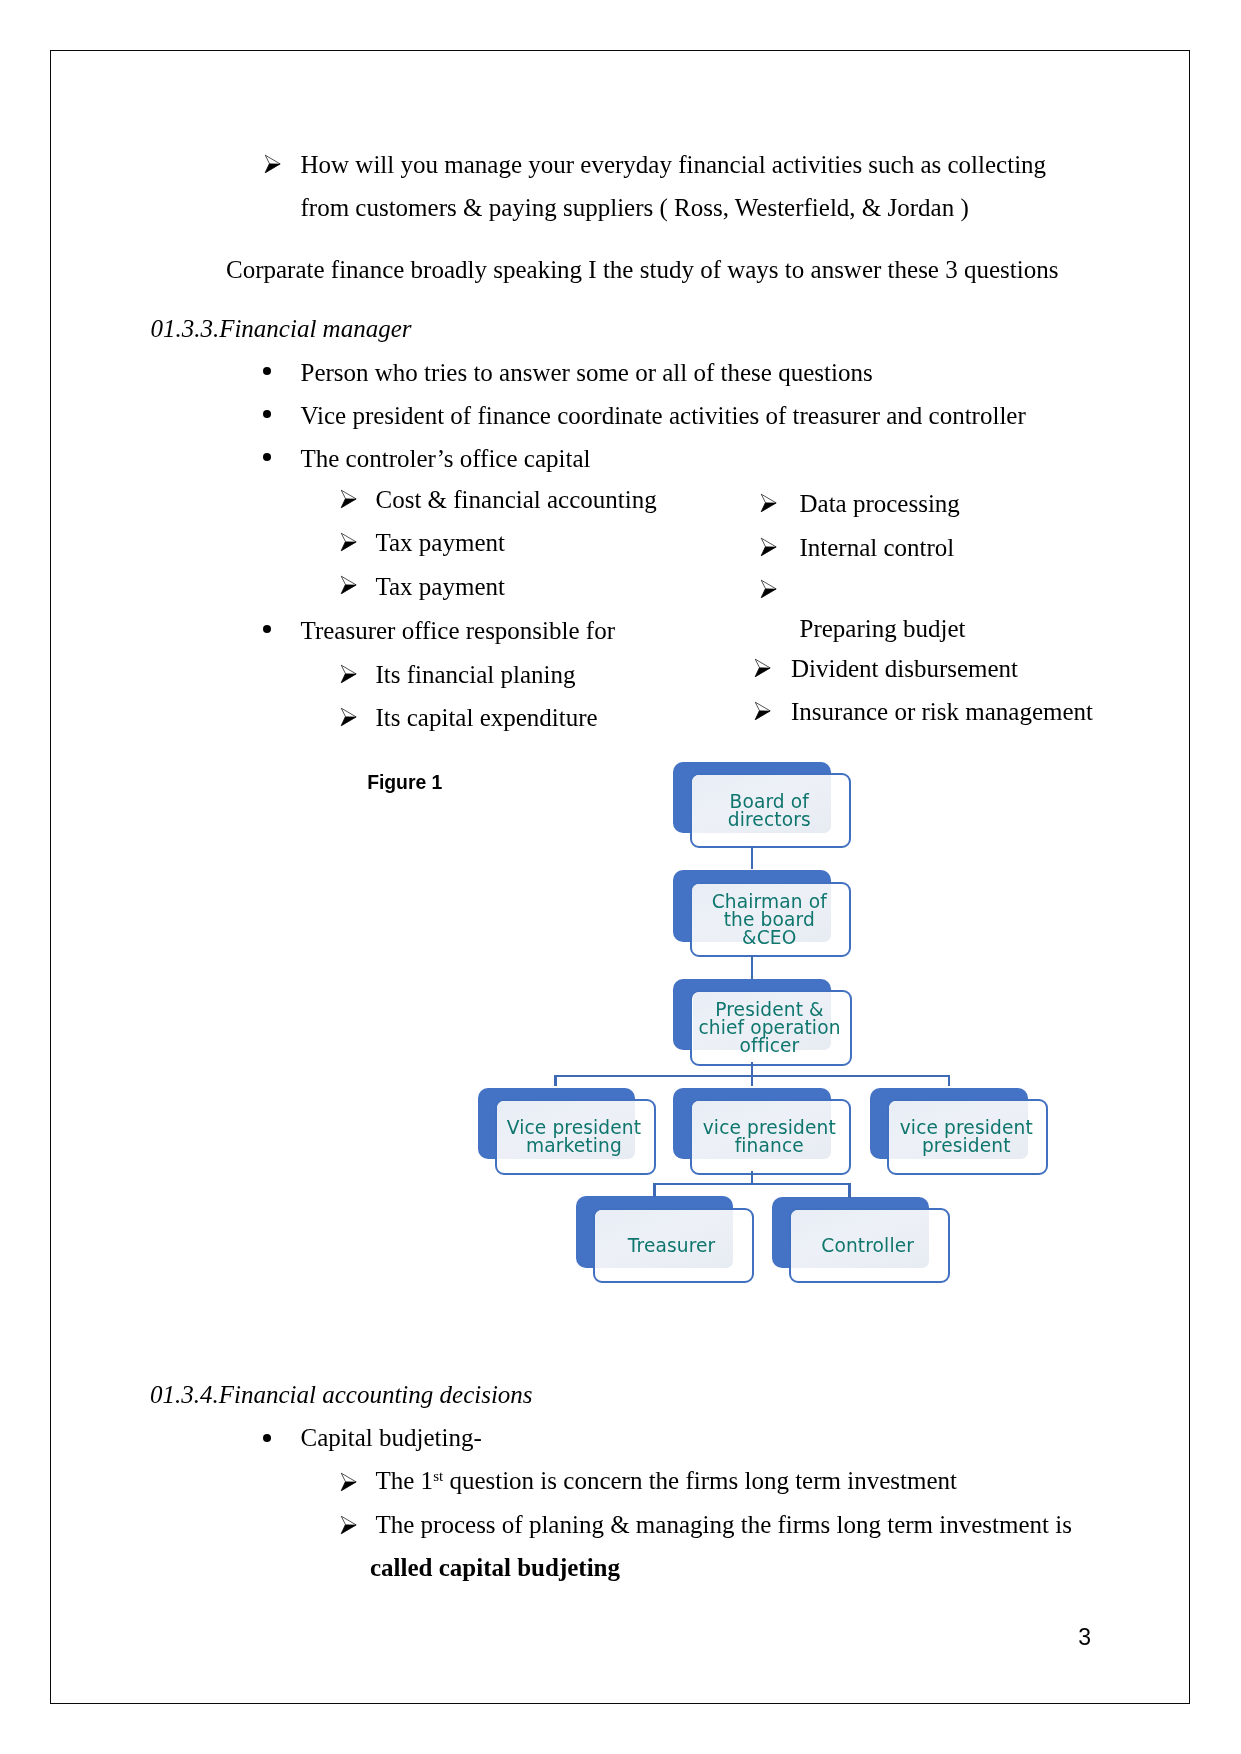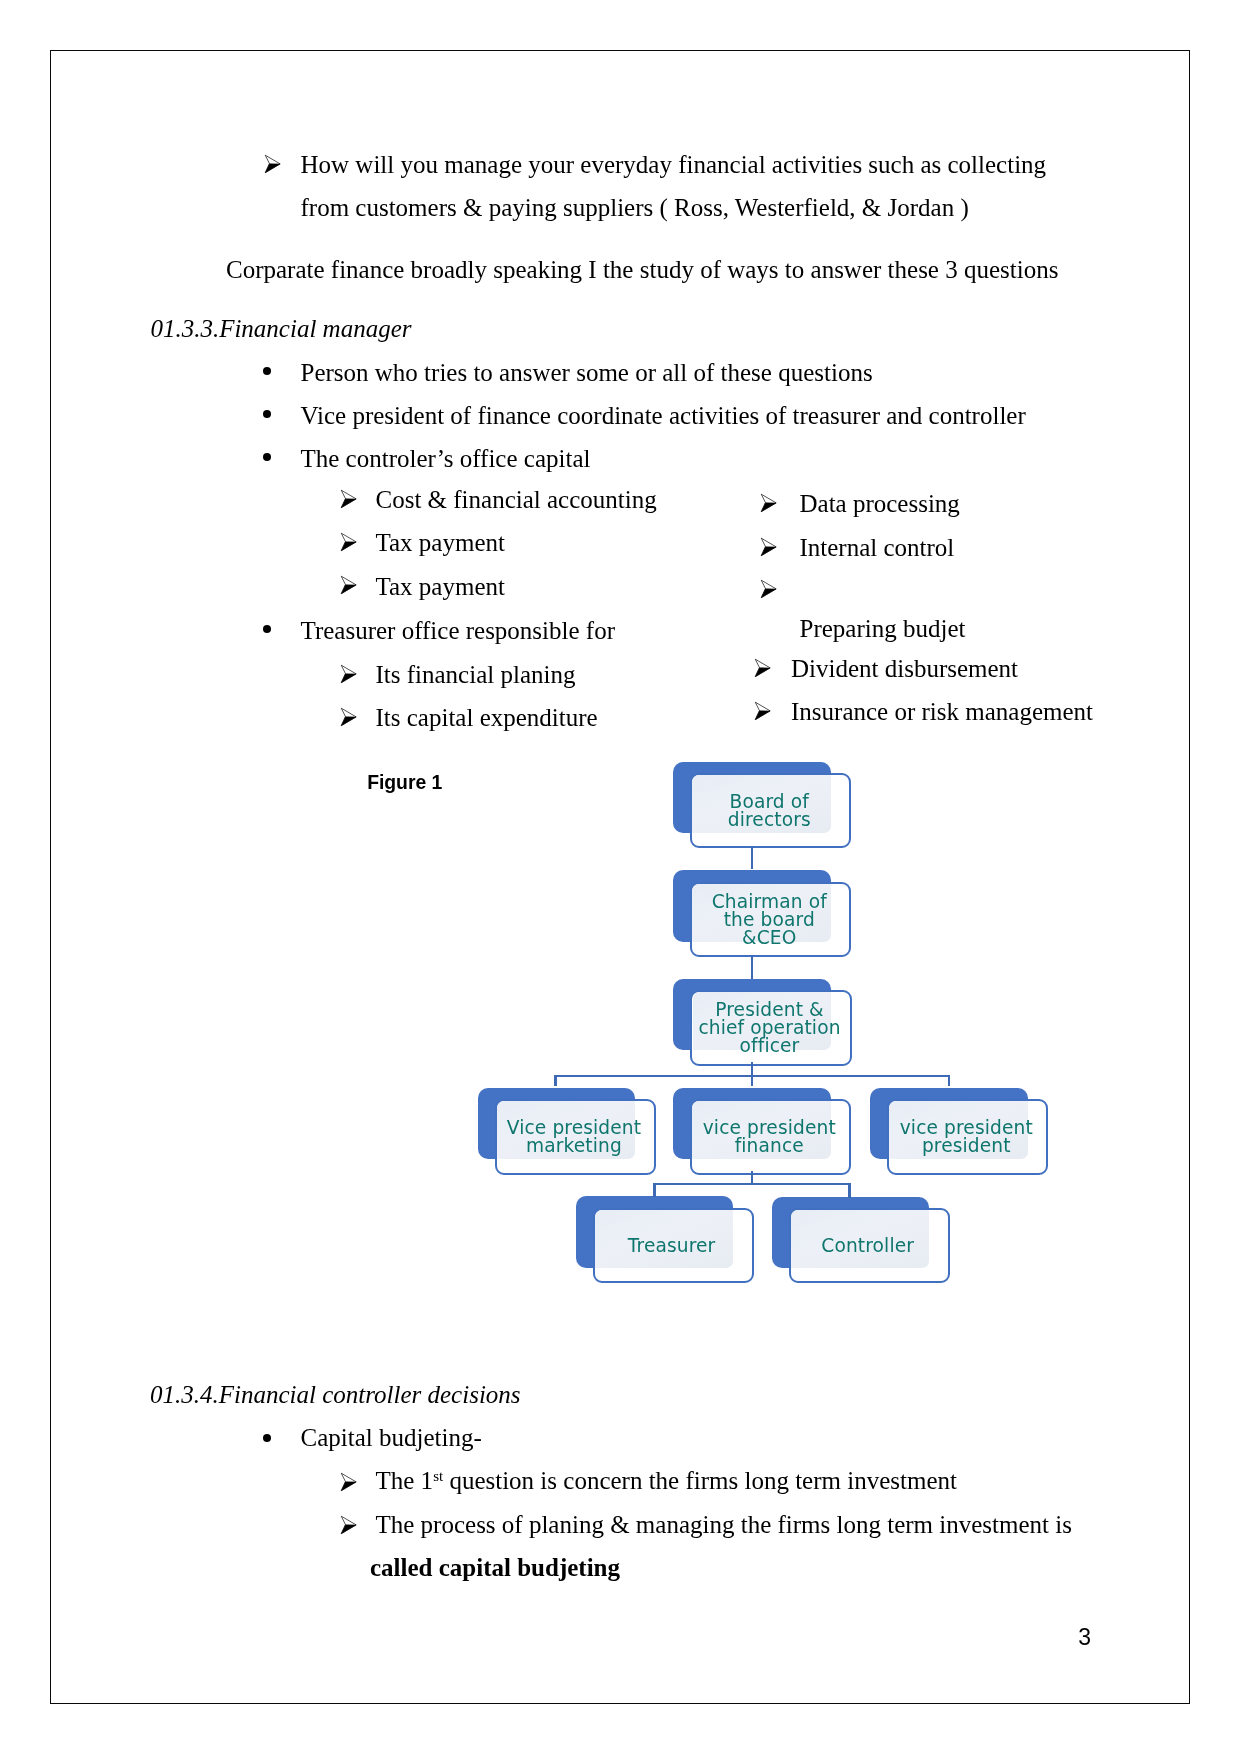--- a/index.html
+++ b/index.html
@@ -126,21 +126,21 @@
       </svg>
     </div>
     <div class="line" style="left: 791px; top: 655.7px;">Divident disbursement</div>
     <div class="arw" style="left: 753.64px; top: 701.1px;">
       <svg viewBox="-0.8 -0.8 17.1 19.6" aria-hidden="true">
         <path d="M0.35 0.35 L14.65 8.70 L0.35 17.15 L4.40 8.45 Z" fill="#ffffff" stroke="#000000" stroke-width="0.65" stroke-linejoin="miter"></path>
         <path d="M4.40 8.45 L14.65 8.70 L0.35 17.15 Z" fill="#000000" stroke="#000000" stroke-width="0.4" stroke-linejoin="miter"></path>
       </svg>
     </div>
     <div class="line" style="left: 791px; top: 699.3px;">Insurance or risk management</div>
-    <div class="line ital" style="left: 150px; top: 1381.5px;">01.3.4.Financial controller decisions</div>
+    <div class="line ital" style="left: 150px; top: 1381.5px;">01.3.4.Financial accounting decisions</div>
     <div class="dot" style="left: 262.8px; top: 1433.8px;"></div>
     <div class="line" style="left: 300.5px; top: 1424.7px;">Capital budjeting-</div>
     <div class="arw" style="left: 339.64px; top: 1471.5px;">
       <svg viewBox="-0.8 -0.8 17.1 19.6" aria-hidden="true">
         <path d="M0.35 0.35 L14.65 8.70 L0.35 17.15 L4.40 8.45 Z" fill="#ffffff" stroke="#000000" stroke-width="0.65" stroke-linejoin="miter"></path>
         <path d="M4.40 8.45 L14.65 8.70 L0.35 17.15 Z" fill="#000000" stroke="#000000" stroke-width="0.4" stroke-linejoin="miter"></path>
       </svg>
     </div>
     <div class="line" style="left: 375.5px; top: 1468.3px;"><span>The 1</span><sup>st</sup><span> question is concern the firms long term investment</span></div>
     <div class="arw" style="left: 339.64px; top: 1515.1px;">

